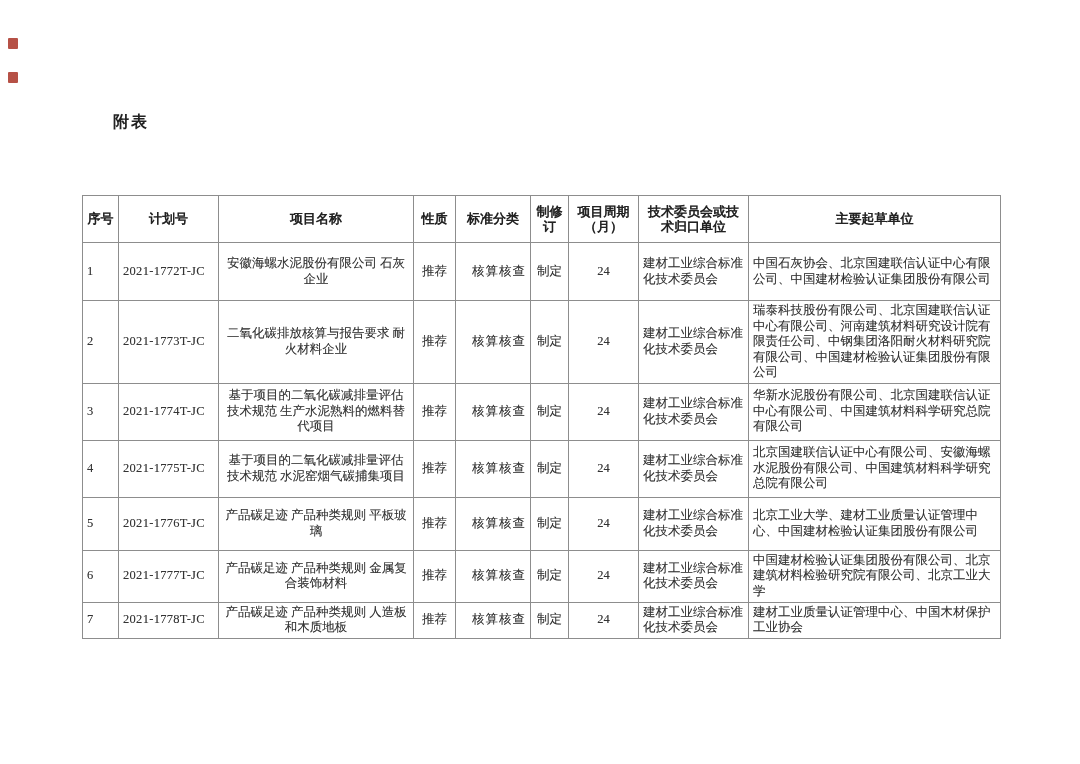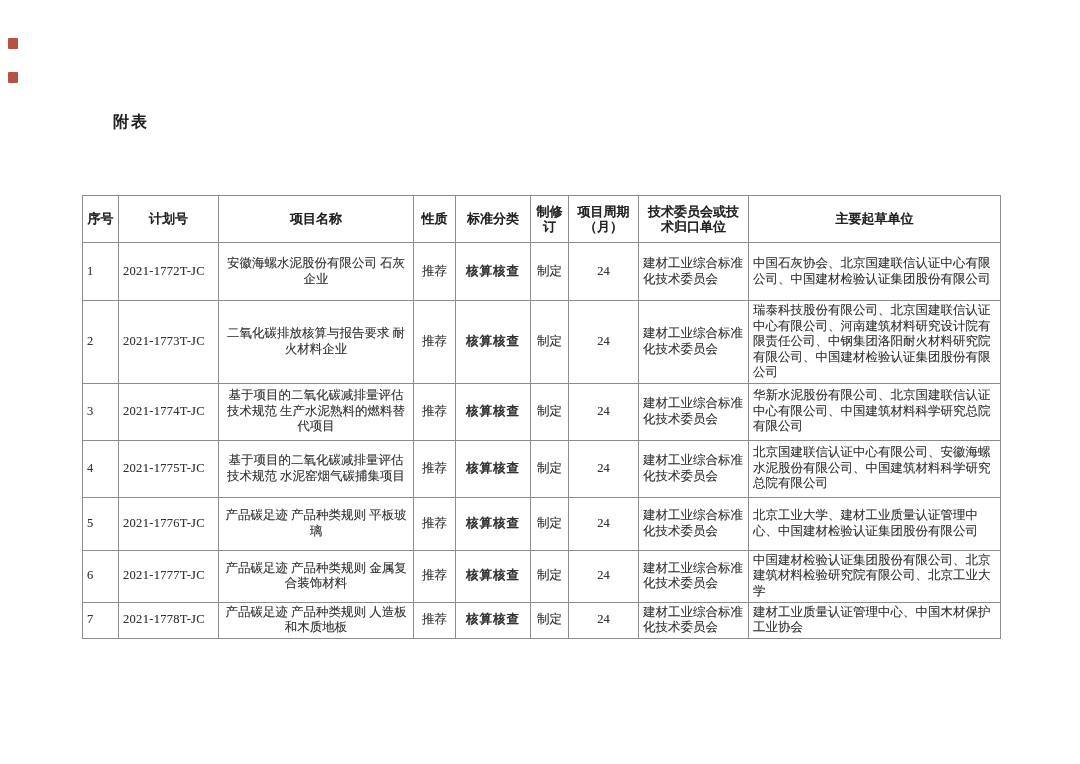--- a/index.html
+++ b/index.html
@@ -52,21 +52,21 @@
   .std tbody tr:nth-child(2){height:78px;}
   .std tbody tr:nth-child(3){height:57px;}
   .std tbody tr:nth-child(4){height:57px;}
   .std tbody tr:nth-child(5){height:53px;}
   .std tbody tr:nth-child(6){height:52px;}
   .std tbody tr:nth-child(7){height:36px;}
   .c-seq{text-align:left;padding-left:5px;}
   .c-plan{text-align:left;letter-spacing:.3px;}
   .c-name{text-align:center;font-size:13px;}
   .c-nature{text-align:center;}
-  .c-cat{text-align:center;letter-spacing:1px;font-weight:bold;}
+  .c-cat{text-align:right;letter-spacing:1px;}
   .c-rev{text-align:center;}
   .c-period{text-align:center;margin-left:20px;}
   .c-comm{text-align:left;padding:2px 6px;}
   .c-draft{text-align:left;padding:2px 6px;}
 </style>
 </head>
 <body>
 
 <div class="page">
 

